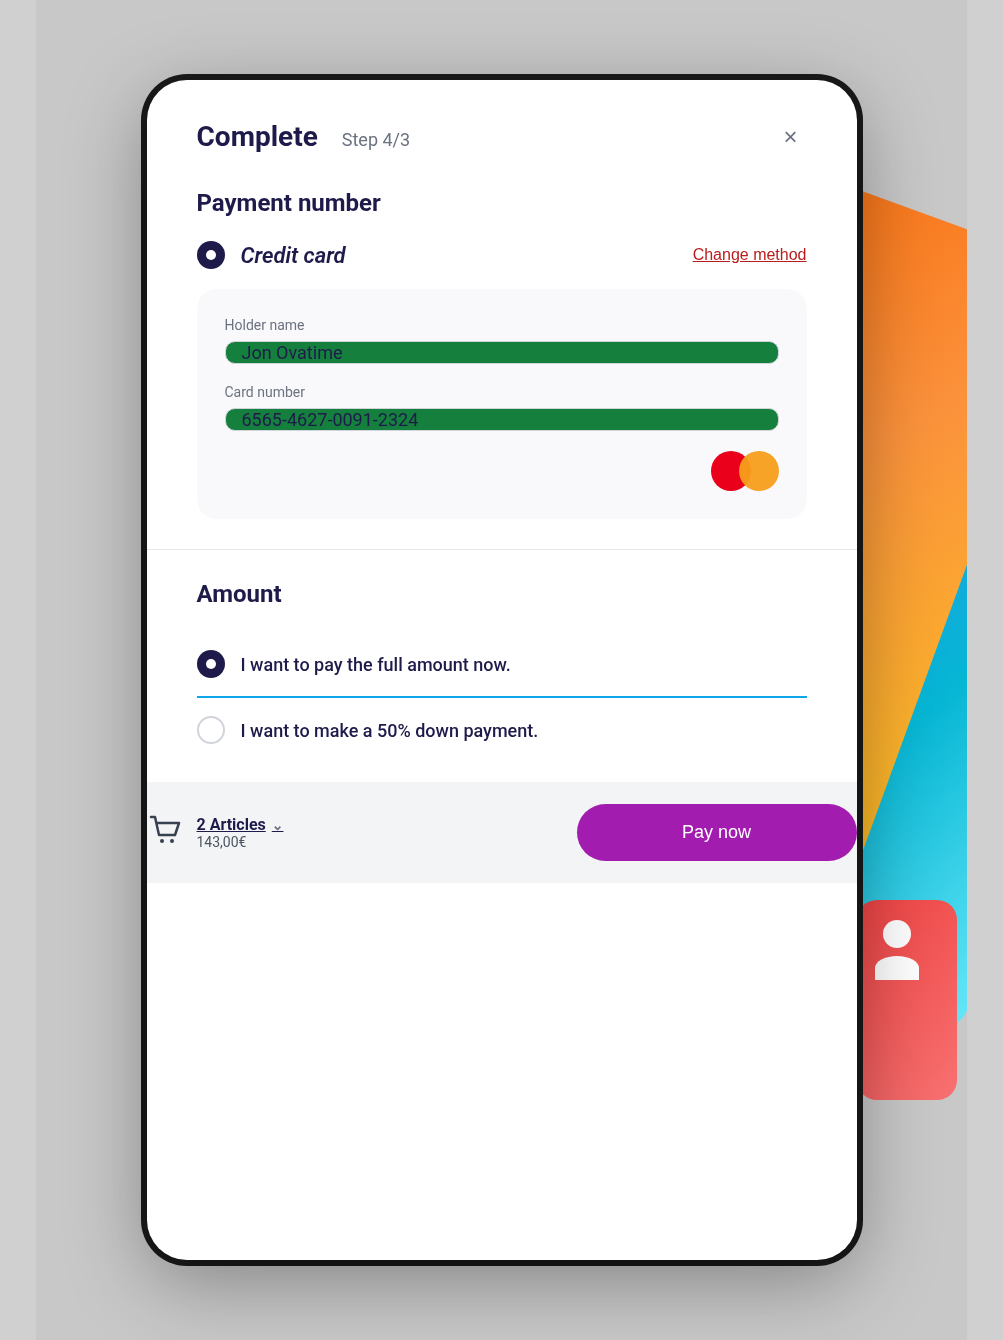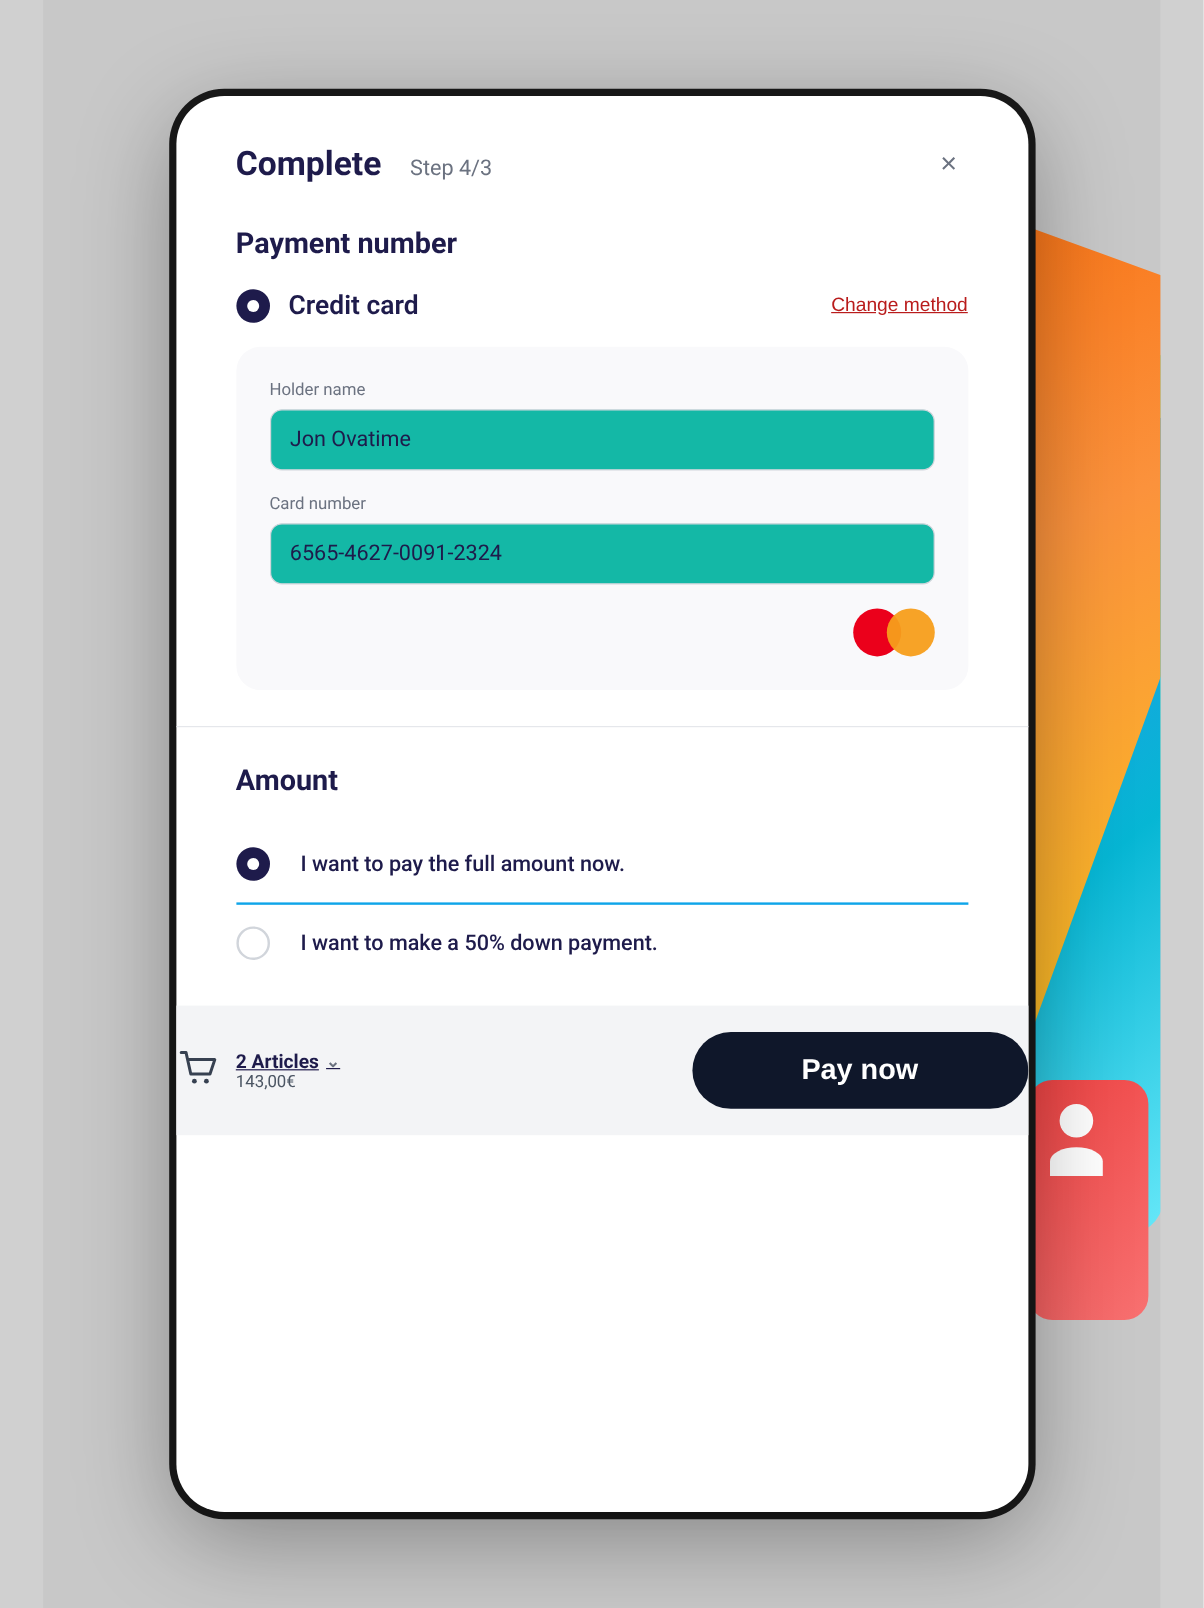--- a/index.html
+++ b/index.html
@@ -181,20 +181,21 @@
       display: flex;
       align-items: center;
       justify-content: space-between;
       margin-bottom: 20px;
     }
 
     .payment-method-left {
       display: flex;
       align-items: center;
       gap: 16px;
+      font-style: italic;
     }
 
     .radio-selected {
       width: 28px;
       height: 28px;
       border-radius: 50%;
       background: #1e1b4b;
       display: flex;
       align-items: center;
       justify-content: center;
@@ -240,24 +241,24 @@
       font-size: 14px;
       color: #6b7280;
       margin-bottom: 8px;
       display: block;
     }
 
     .form-input {
       width: 100%;
       border: 1.5px solid #d1d5db;
       border-radius: 10px;
-      padding: 14px 16px;
+      padding: 0 16px;
       font-size: 18px;
       color: #1e1b4b;
-      background: #14b8a6;
+      background: #15803d;
       outline: none;
       font-family: inherit;
     }
 
     .form-row {
       display: flex;
       gap: 16px;
       align-items: flex-end;
       margin-bottom: 0;
     }
@@ -306,21 +307,21 @@
     }
 
     
     .amount-section {
       margin-bottom: 20px;
     }
 
     .radio-option {
       display: flex;
       align-items: center;
-      gap: 26px;
+      gap: 16px;
       padding: 18px 0;
       cursor: pointer;
     }
 
     .radio-option + .radio-option {
       border-top: 2px solid #0ea5e9;
     }
 
     .radio-circle {
       width: 28px;
@@ -377,27 +378,27 @@
       font-size: 14px;
       color: #4b5563;
     }
 
     .chevron-down {
       font-size: 14px;
       color: #6b7280;
     }
 
     .pay-btn {
-      background: #0f172a;
+      background: #a21caf;
       color: white;
       border: none;
       border-radius: 50px;
       padding: 18px 48px;
-      font-size: 24px;
-      font-weight: 700;
+      font-size: 18px;
+      font-weight: 400;
       cursor: pointer;
       flex: 1;
       max-width: 280px;
     }
 
     .cvc-dots {
       letter-spacing: 4px;
       font-size: 20px;
       color: #1e1b4b;
     }

